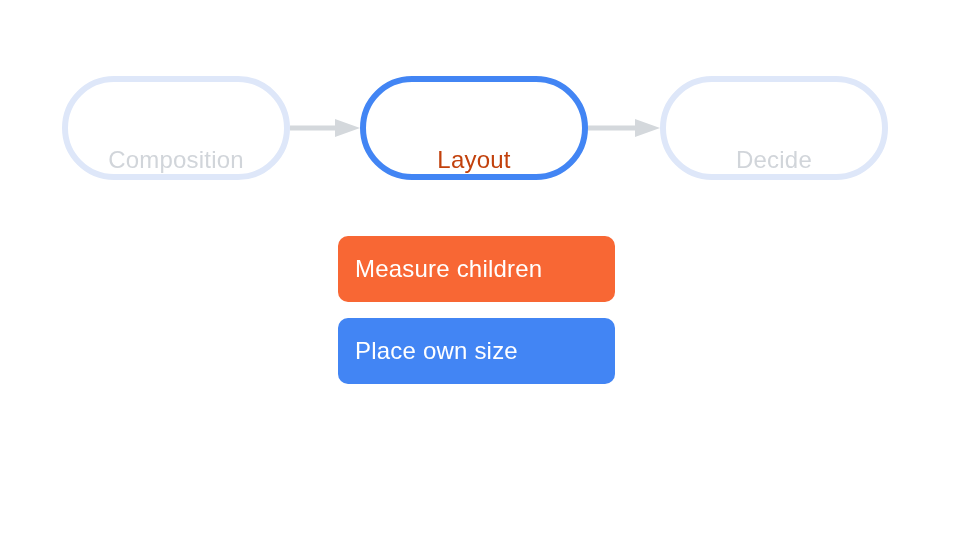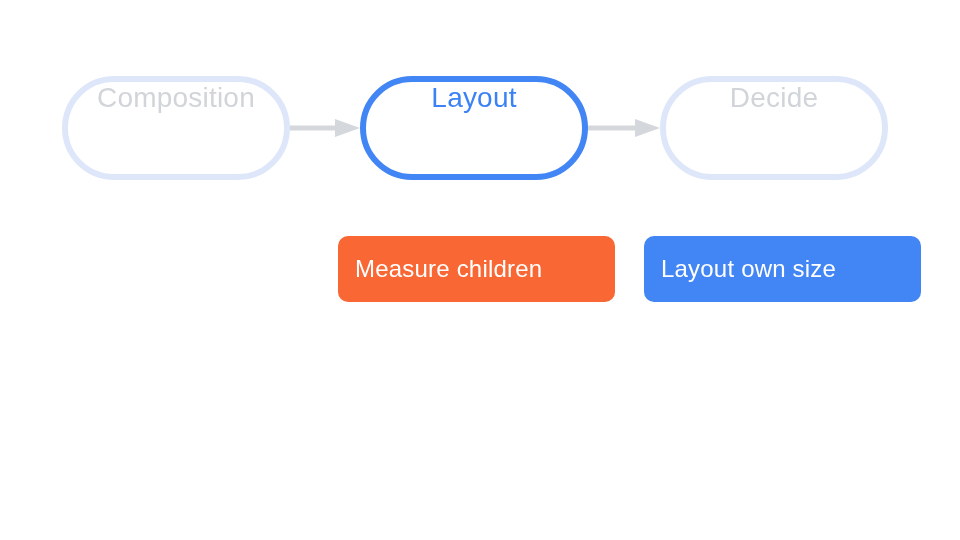--- a/index.html
+++ b/index.html
@@ -24,45 +24,46 @@
     display: flex;
     align-items: center;
   }
   .pill {
     box-sizing: border-box;
     width: 228px;
     height: 104px;
     border-radius: 52px;
     background: #ffffff;
     display: flex;
-    align-items: flex-start;
+    align-items: flex-end;
     justify-content: center;
-    font-size: 28px;
+    font-size: 24px;
     font-weight: 500;
     letter-spacing: 0.2px;
   }
   .pill.inactive {
     border: 6px solid #DEE7F9;
     color: #D1D5DA;
   }
   .pill.active {
     border: 6px solid #4285F4;
-    color: #3b82f6;
+    color: #c2410c;
   }
   .arrow { display: block; }
   .arrow .shaft { stroke: #D4D8DC; stroke-width: 5; }
   .arrow .head { fill: #D4D8DC; }
 
   
   .boxes {
     position: absolute;
     left: 338px;
     top: 236px;
     display: flex;
-    gap: 29px;
+    flex-direction: column;
+    gap: 16px;
   }
   .box {
     box-sizing: border-box;
     width: 277px;
     height: 66px;
     border-radius: 10px;
     display: flex;
     align-items: center;
     padding-left: 17px;
     font-size: 24px;
@@ -104,19 +105,19 @@
 
   </div>
 
   <div class="boxes">
 
     <div class="box box-measure">
       <span>Measure children</span>
     </div>
 
     <div class="box box-size">
-      <span>Layout own size</span>
+      <span>Place own size</span>
     </div>
 
 
   </div>
 
 </div>
 
 </body></html>

